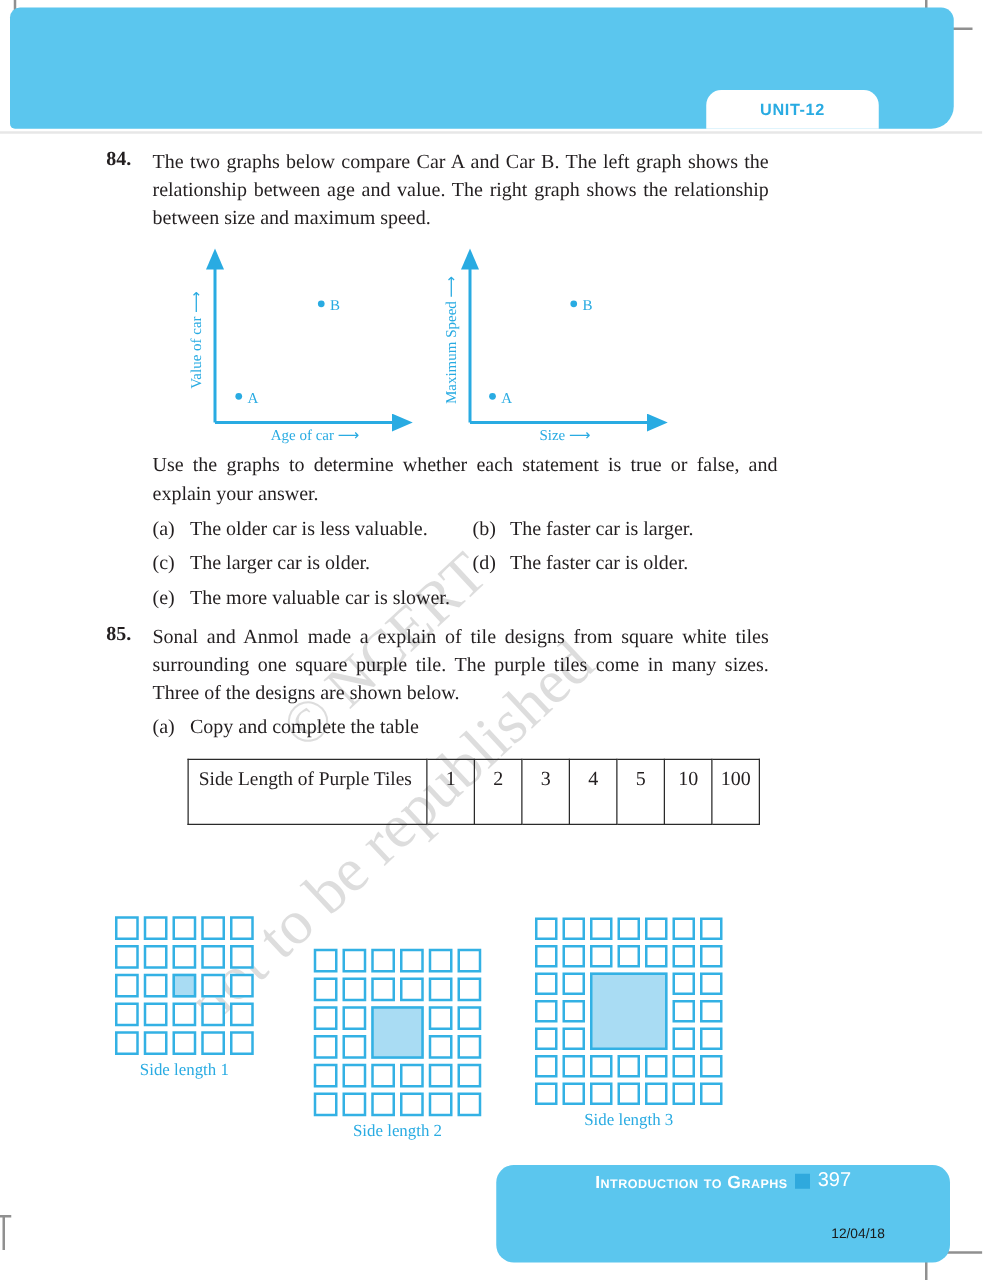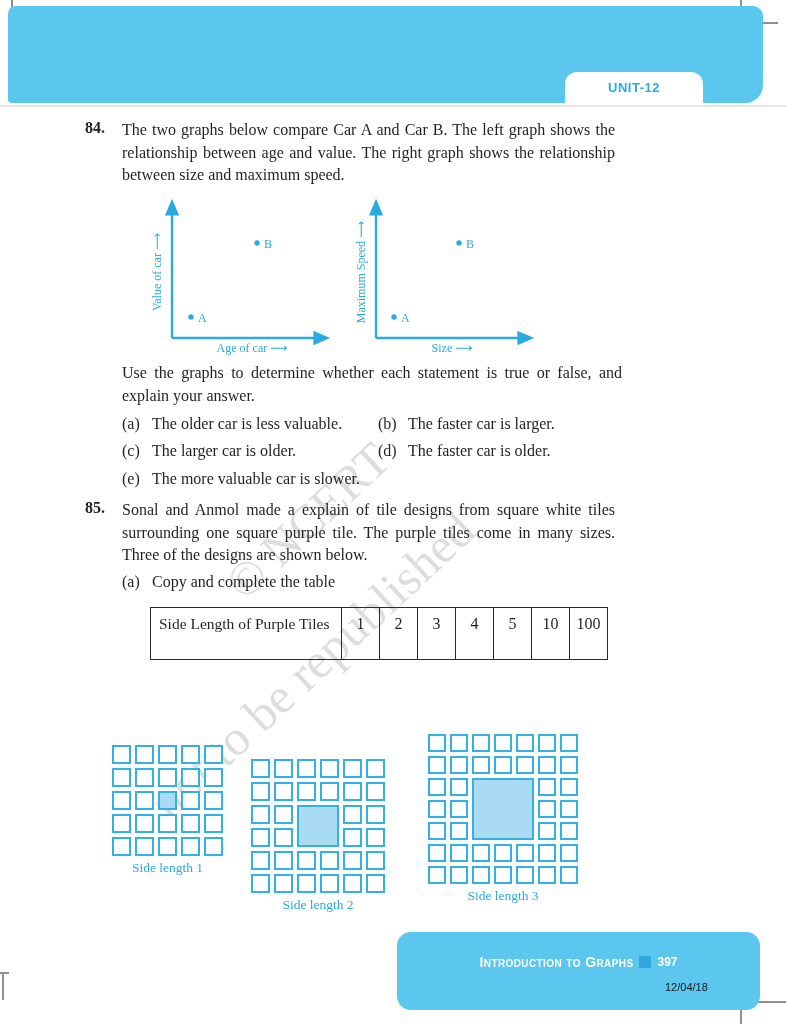--- a/index.html
+++ b/index.html
@@ -49,25 +49,25 @@
   .purple{position:absolute;box-sizing:border-box;background:#A9DCF3;border:2px solid #33B1E4;}
   .fig-caption{text-align:center;margin-top:4px;color:#29ABE2;font-size:13.5px;}
 
   
   .graphs-svg{position:absolute;left:130px;top:196px;}
   .graphs-svg text{font-family:"Liberation Serif",serif;fill:#29ABE2;font-size:12px;}
 
   
   .footer-box{position:absolute;left:397px;top:932px;width:363px;height:78px;background:#5BC6EE;
               border-radius:14px;}
-  .footer-line{display:flex;align-items:center;justify-content:center;margin-top:22px;
+  .footer-line{display:flex;align-items:center;justify-content:center;margin-top:4px;
                font-family:"Liberation Sans",sans-serif;color:#fff;}
   .footer-chapter{font-variant:small-caps;font-weight:bold;font-size:14px;letter-spacing:.4px;}
   .footer-square{display:inline-block;width:12px;height:12px;background:#2FA9DD;margin:0 6px;}
-  .footer-page{font-weight:bold;font-size:12px;}
+  .footer-page{font-weight:normal;font-size:16px;}
   .footer-date{position:absolute;left:268px;top:49px;font-family:"Liberation Sans",sans-serif;
                font-size:11px;color:#1a1a1a;}
 
   
   .wm{position:absolute;color:rgba(125,125,125,0.26);font-family:"Liberation Serif",serif;
       white-space:nowrap;pointer-events:none;z-index:0;}
   .wm1{left:252px;top:555px;font-size:48px;transform:rotate(-43deg);transform-origin:left bottom;}
   .wm2{left:178px;top:772px;font-size:50px;transform:rotate(-43deg);transform-origin:left bottom;}
   .content-layer{position:absolute;inset:0;z-index:1;}
 </style>
@@ -173,21 +173,21 @@
             <td class="num">2</td>
             <td class="num">3</td>
             <td class="num">4</td>
             <td class="num">5</td>
             <td class="num">10</td>
             <td class="num">100</td>
           </tr>
       </tbody>
     </table>
 
-    <div class="fig" id="fig0" style="left:112px;top:733px;margin-top:12px;">
+    <div class="fig" id="fig0" style="left:92px;top:733px;">
         <div class="fig-grid" style="width: 111px; height: 111px;">
           <div class="cell" style="left: 0px; top: 0px; width: 19px; height: 19px;"></div>
           <div class="cell" style="left: 23px; top: 0px; width: 19px; height: 19px;"></div>
           <div class="cell" style="left: 46px; top: 0px; width: 19px; height: 19px;"></div>
           <div class="cell" style="left: 69px; top: 0px; width: 19px; height: 19px;"></div>
           <div class="cell" style="left: 92px; top: 0px; width: 19px; height: 19px;"></div>
           <div class="cell" style="left: 0px; top: 23px; width: 19px; height: 19px;"></div>
           <div class="cell" style="left: 23px; top: 23px; width: 19px; height: 19px;"></div>
           <div class="cell" style="left: 46px; top: 23px; width: 19px; height: 19px;"></div>
           <div class="cell" style="left: 69px; top: 23px; width: 19px; height: 19px;"></div>

